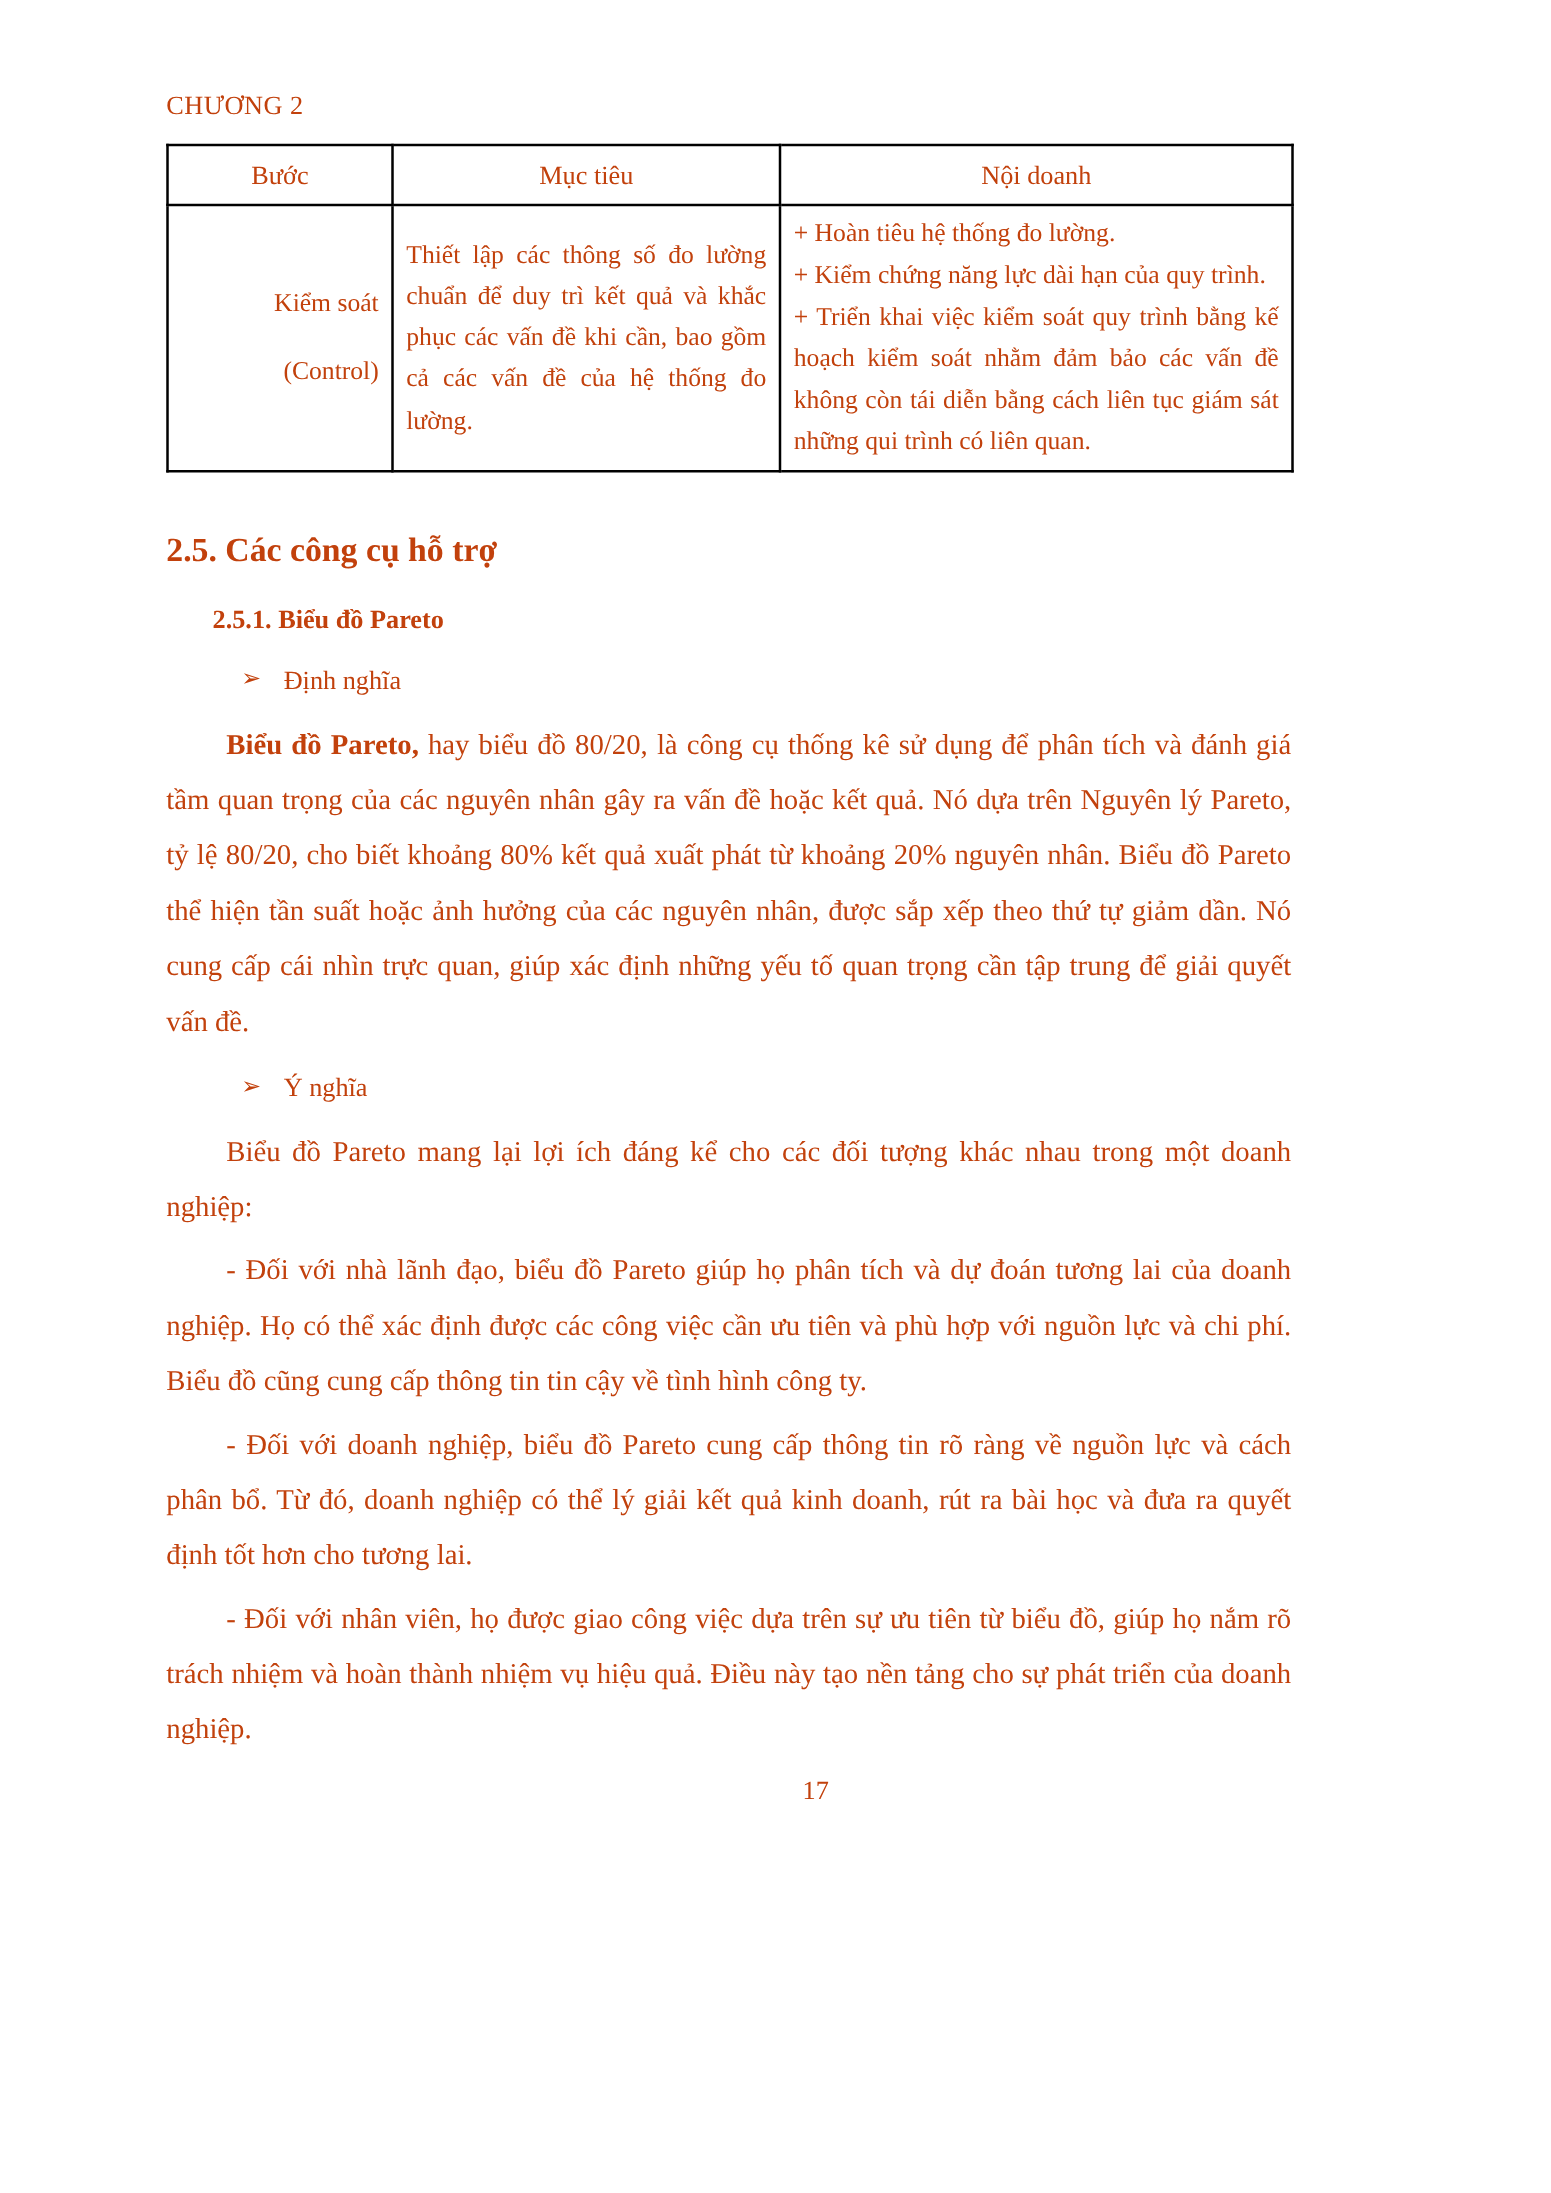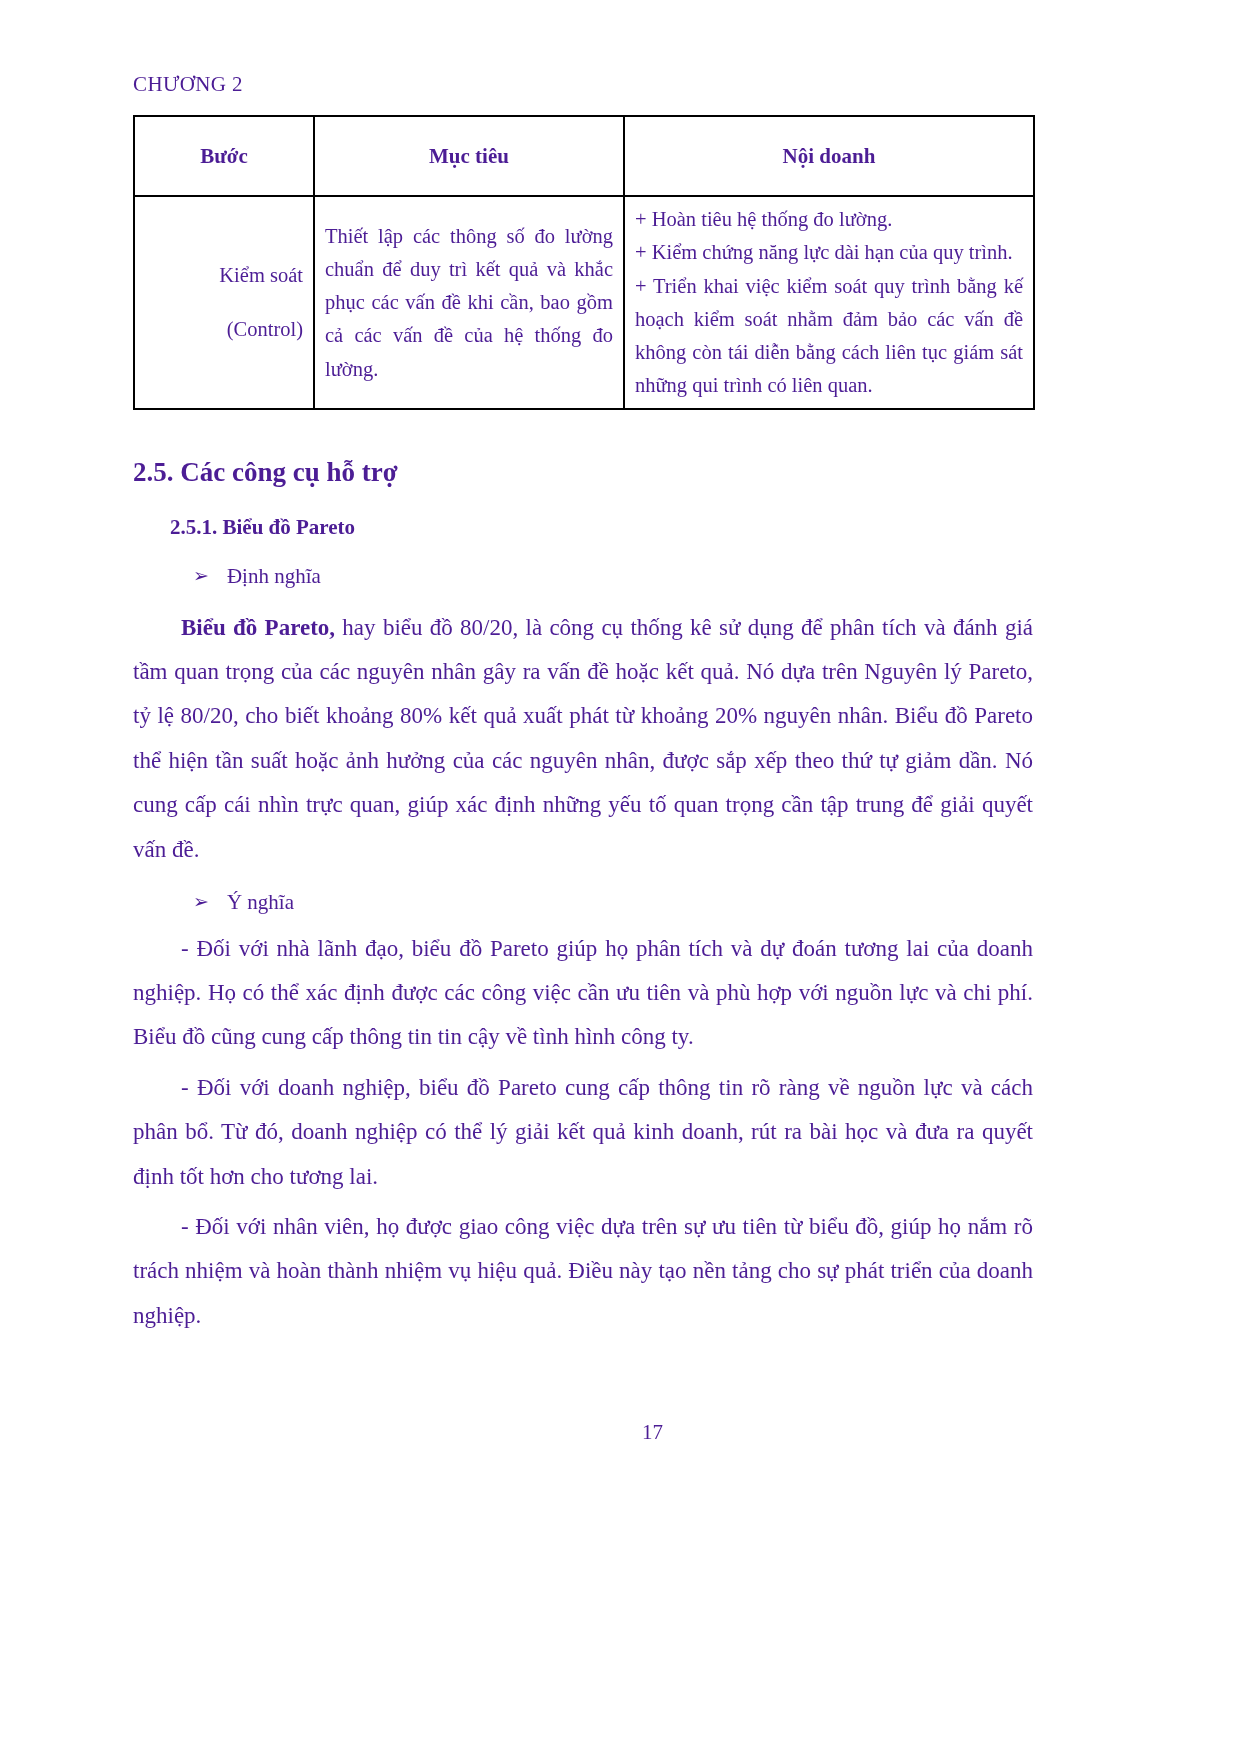--- a/index.html
+++ b/index.html
@@ -6,21 +6,21 @@
     margin: 0;
     padding: 0;
     background: #ffffff;
   }
   .page {
     position: relative;
     width: 1241px;
     height: 1754px;
     background: #ffffff;
     font-family: "Liberation Serif", "DejaVu Serif", serif;
-    color: #4c1d95;
+    color: #c2410c;
     box-sizing: border-box;
   }
   .content {
     position: absolute;
     left: 133px;
     top: 72px;
     width: 900px;
   }
 
   
@@ -40,23 +40,23 @@
   }
   table.dmaic td, table.dmaic th {
     border: 2px solid #000000;
     vertical-align: middle;
     padding: 6px 10px;
     font-size: 20.5px;
     line-height: 1.62;
   }
   table.dmaic th {
     text-align: center;
-    font-weight: bold;
-    font-size: 21px;
-    padding: 22px 6px;
+    font-weight: normal;
+    font-size: 21px;
+    padding: 6px 6px;
   }
   .col-step { width: 180px; }
   .col-goal { width: 310px; }
   .col-content { width: 410px; }
 
   td.step-cell {
     text-align: right;
     padding-left: 14px;
     line-height: 1.72;
   }
@@ -180,20 +180,21 @@
       <span>Định nghĩa</span>
     </div>
 
     <p class="body"><b>Biểu đồ Pareto,</b><span> hay biểu đồ 80/20, là công cụ thống kê sử dụng để phân tích và đánh giá tầm quan trọng của các nguyên nhân gây ra vấn đề hoặc kết quả. Nó dựa trên Nguyên lý Pareto, tỷ lệ 80/20, cho biết khoảng 80% kết quả xuất phát từ khoảng 20% nguyên nhân. Biểu đồ Pareto thể hiện tần suất hoặc ảnh hưởng của các nguyên nhân, được sắp xếp theo thứ tự giảm dần. Nó cung cấp cái nhìn trực quan, giúp xác định những yếu tố quan trọng cần tập trung để giải quyết vấn đề.</span></p>
 
     <div class="bullet-line">
       <span class="bullet-mark">➢</span>
       <span>Ý nghĩa</span>
     </div>
 
+    <p class="body">Biểu đồ Pareto mang lại lợi ích đáng kể cho các đối tượng khác nhau trong một doanh nghiệp:</p>
     <p class="body tight">- Đối với nhà lãnh đạo, biểu đồ Pareto giúp họ phân tích và dự đoán tương lai của doanh nghiệp. Họ có thể xác định được các công việc cần ưu tiên và phù hợp với nguồn lực và chi phí. Biểu đồ cũng cung cấp thông tin tin cậy về tình hình công ty.</p>
     <p class="body tight">- Đối với doanh nghiệp, biểu đồ Pareto cung cấp thông tin rõ ràng về nguồn lực và cách phân bổ. Từ đó, doanh nghiệp có thể lý giải kết quả kinh doanh, rút ra bài học và đưa ra quyết định tốt hơn cho tương lai.</p>
     <p class="body tight">- Đối với nhân viên, họ được giao công việc dựa trên sự ưu tiên từ biểu đồ, giúp họ nắm rõ trách nhiệm và hoàn thành nhiệm vụ hiệu quả. Điều này tạo nền tảng cho sự phát triển của doanh nghiệp.</p>
 
   </div>
 
   <div class="folio">17</div>
 </div>
 
 </body></html>

